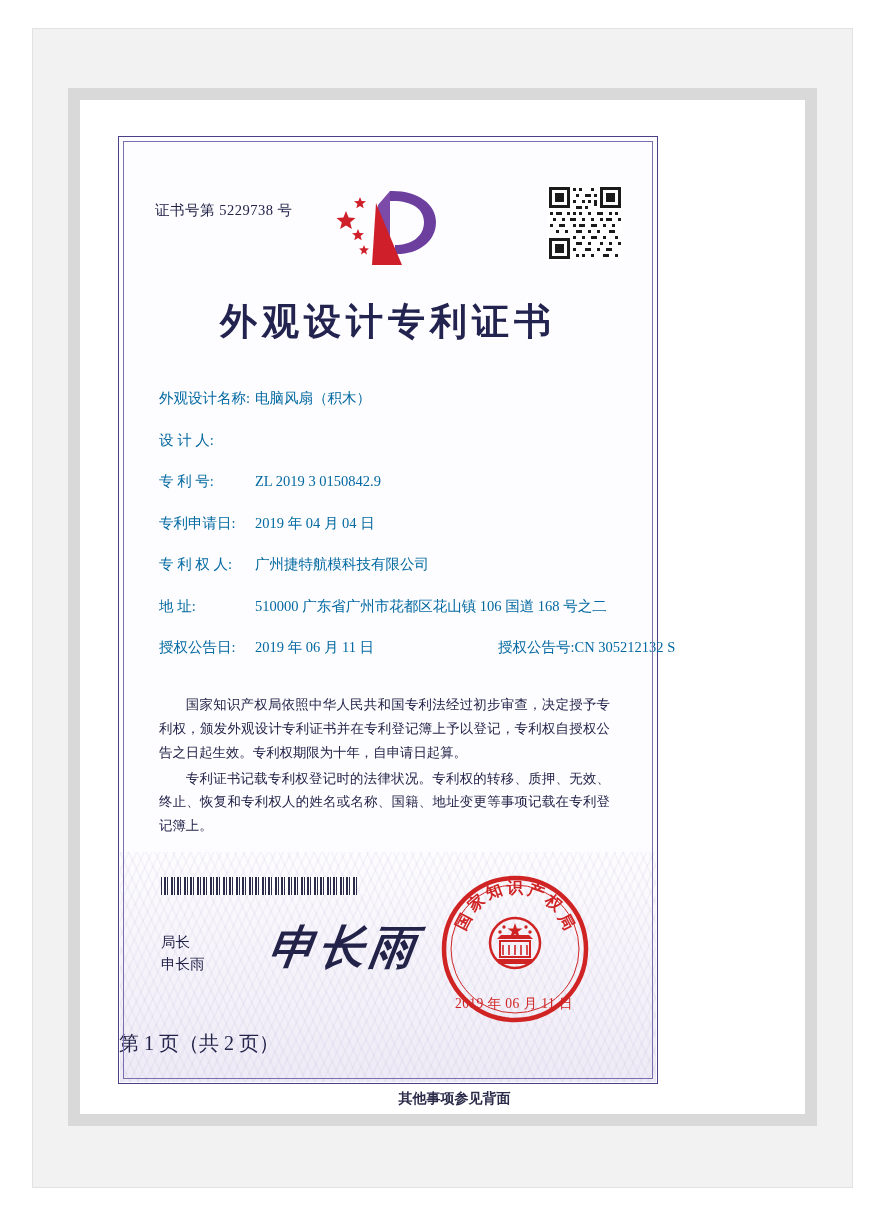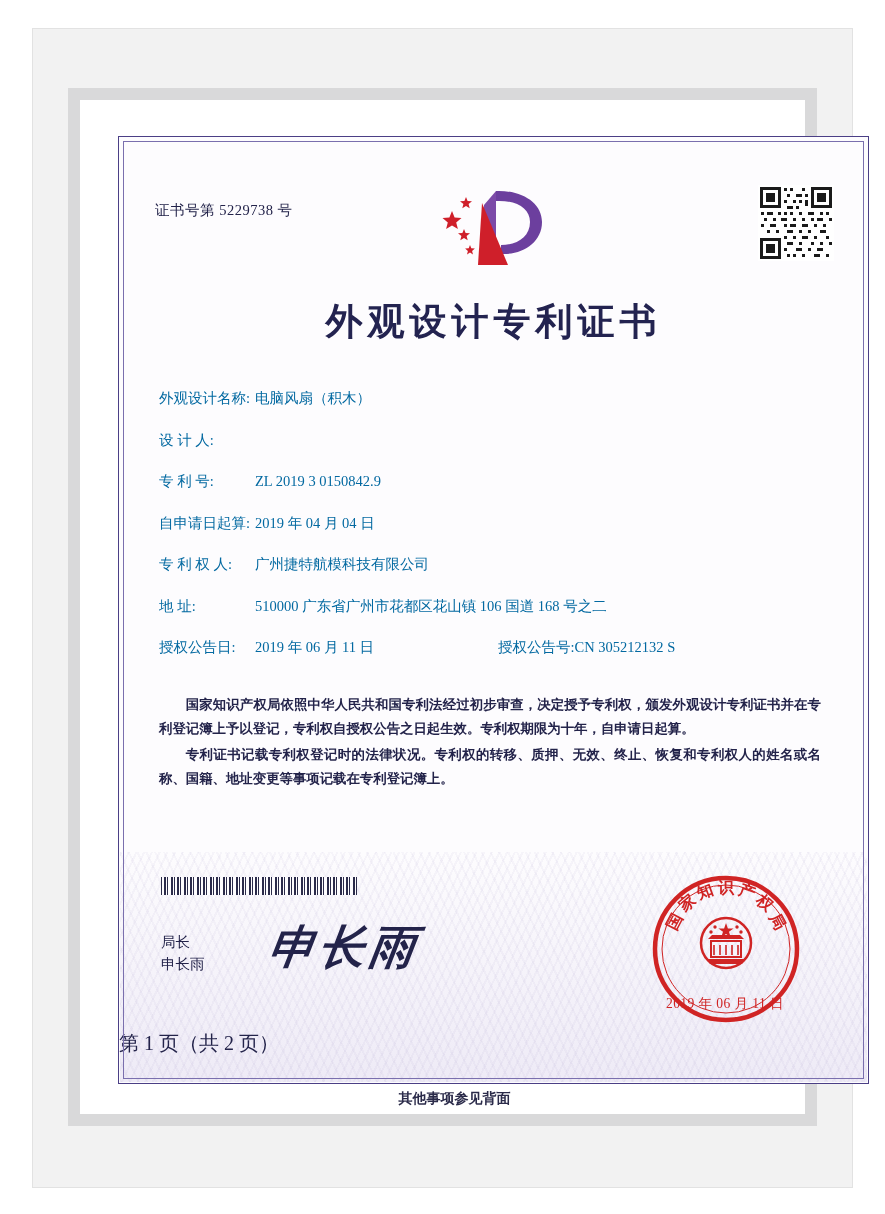--- a/index.html
+++ b/index.html
@@ -39,21 +39,21 @@
     position: absolute;
     left: 80px; top: 100px;
     width: 725px; height: 1014px;
     background: #ffffff;
   }
 
   
   .cert {
     position: absolute;
     left: 118px; top: 136px;
-    width: 751px; height: 948px;
+    width: 540px; height: 948px;
     background: #fdfcfe;
     border: 1.5px solid #4b3f86;
     box-sizing: border-box;
     padding: 0;
   }
   .cert::after {
     content: "";
     position: absolute;
     left: 4px; top: 4px; right: 4px; bottom: 4px;
     border: 0.7px solid #7a6fae;
@@ -151,21 +151,20 @@
     top: 556px;
     font-size: 13.4px;
     line-height: 1.78;
     color: #23234a;
     text-align: justify;
     font-family: "DejaVu Serif", "Liberation Serif", serif;
   }
   .paras p {
     margin: 0 11px 2px 0;
     text-indent: 2em;
-    font-weight: bold;
   }
 
   
   .barcode {
     position: absolute;
     left: 42px;
     top: 740px;
     width: 196px;
     height: 18px;
     background-image: repeating-linear-gradient(90deg,
@@ -359,21 +358,21 @@
       <div class="row">
         <span class="lbl spread">设 计 人:</span>
       </div>
 
       <div class="row">
         <span class="lbl spread">专 利 号:</span>
         <span class="val">ZL 2019 3 0150842.9</span>
       </div>
 
       <div class="row">
-        <span class="lbl">自申请日起算:</span>
+        <span class="lbl">专利申请日:</span>
         <span class="val">2019 年 04 月 04 日</span>
       </div>
 
       <div class="row">
         <span class="lbl">专 利 权 人:</span>
         <span class="val">广州捷特航模科技有限公司</span>
       </div>
 
       <div class="row">
         <span class="lbl spread">地 址:</span>

